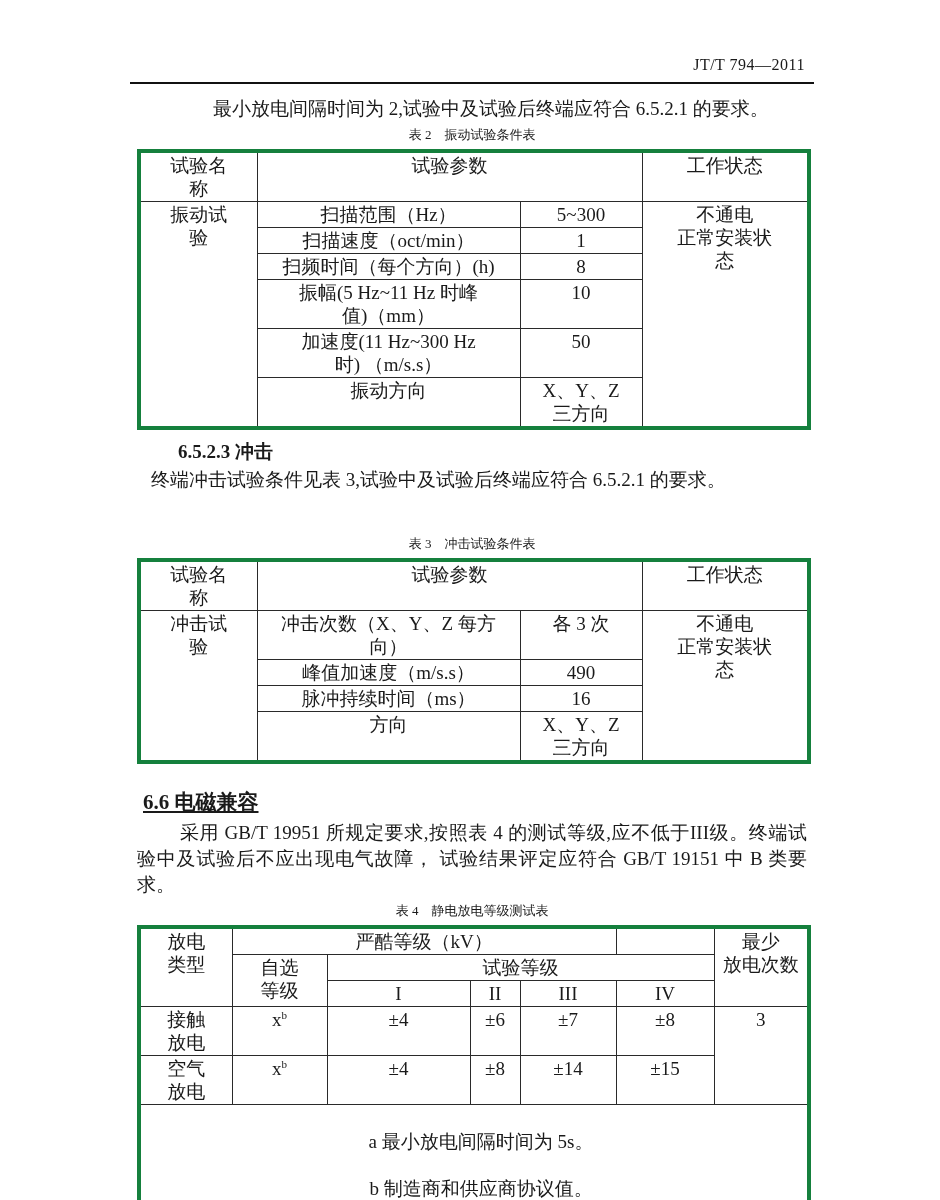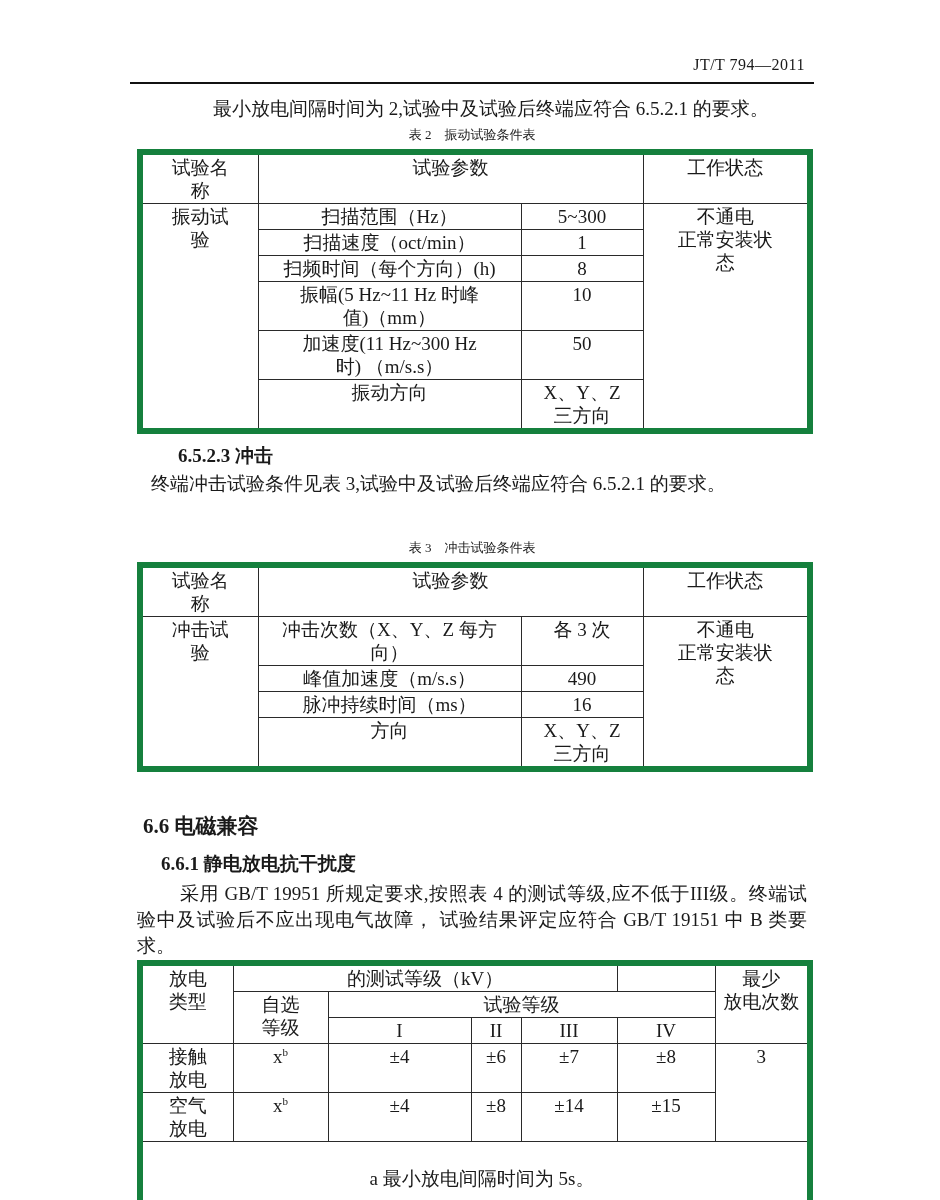--- a/index.html
+++ b/index.html
@@ -25,26 +25,26 @@
   .p1 { margin-top: 12px; text-indent: 76px; }
   .p2 { margin-top: 2px; text-indent: 14px; }
   .p3 { margin-top: 4px; text-indent: 43px; }
 
   .caption { font-size: 13px; line-height: 26px; text-align: center; }
   .cap3 { margin-top: 38px; }
   .cap4 { margin-top: 0px; }
 
   .heading { font-weight: bold; font-size: 19px; line-height: 26px; }
   .h-6523 { margin-top: 9px; padding-left: 41px; }
-  .h-66 { margin-top: 40px; font-size: 21px; line-height: 28px; padding-left: 6px; }
+  .h-66 { margin-top: 24px; font-size: 21px; line-height: 28px; padding-left: 6px; text-decoration: underline; }
   .h-661 { margin-top: 11px; padding-left: 24px; }
 
   table.doc-table {
     border-collapse: collapse; table-layout: fixed;
-    width: 670px; border: 6px solid #15803d; margin-top: 1px;
+    width: 670px; border: 4px solid #15803d; margin-top: 1px;
   }
   table.doc-table td {
     border: 1px solid #2a2a2a; padding: 1px 2px;
     font-size: 19px; line-height: 23px;
     text-align: center; vertical-align: top;
     white-space: pre-line; overflow: hidden;
   }
   td.hdr { height: 48px; }
   td.r1 { height: 24px; }
   td.r2 { height: 46px; }
@@ -153,39 +153,39 @@
       </tr>
       <tr>
         <td class="r2">方向</td>
         <td class="r2">X、Y、Z
 三方向</td>
       </tr>
     </tbody>
       </table>
 
     <div class="heading h-66">6.6 电磁兼容</div>
-    <div class="heading h-661">6.6.1 静电放电抗干扰度</div>
     <div class="para p3">采用 GB/T 19951 所规定要求,按照表 4 的测试等级,应不低于III级。终端试验中及试验后不应出现电气故障， 试验结果评定应符合 GB/T 19151 中 B 类要求。</div>
 
+    <div class="caption cap4">表 4　静电放电等级测试表</div>
 
     <table class="doc-table">
       <colgroup>
           <col style="width:93px">
           <col style="width:95px">
           <col style="width:143px">
           <col style="width:50px">
           <col style="width:96px">
           <col style="width:98px">
           <col style="width:95px">
         </colgroup>
       <tbody>
           <tr>
         <td class="r1" rowspan="3">放电
 类型</td>
-        <td class="r1" colspan="4">的测试等级（kV）</td>
+        <td class="r1" colspan="4">严酷等级（kV）</td>
         <td class="r1"></td>
         <td class="r1" rowspan="3">最少
 放电次数</td>
       </tr>
       <tr>
         <td class="r1" rowspan="2">自选
 等级</td>
         <td class="r1" colspan="4">试验等级</td>
       </tr>
       <tr>

